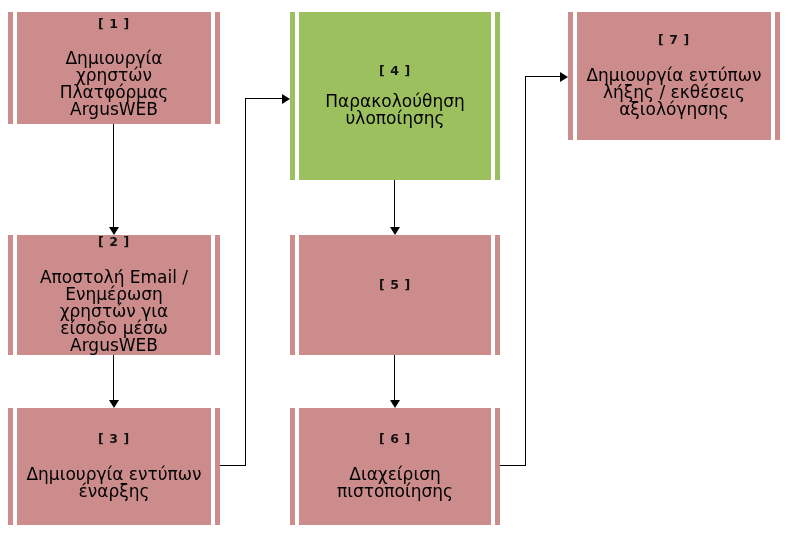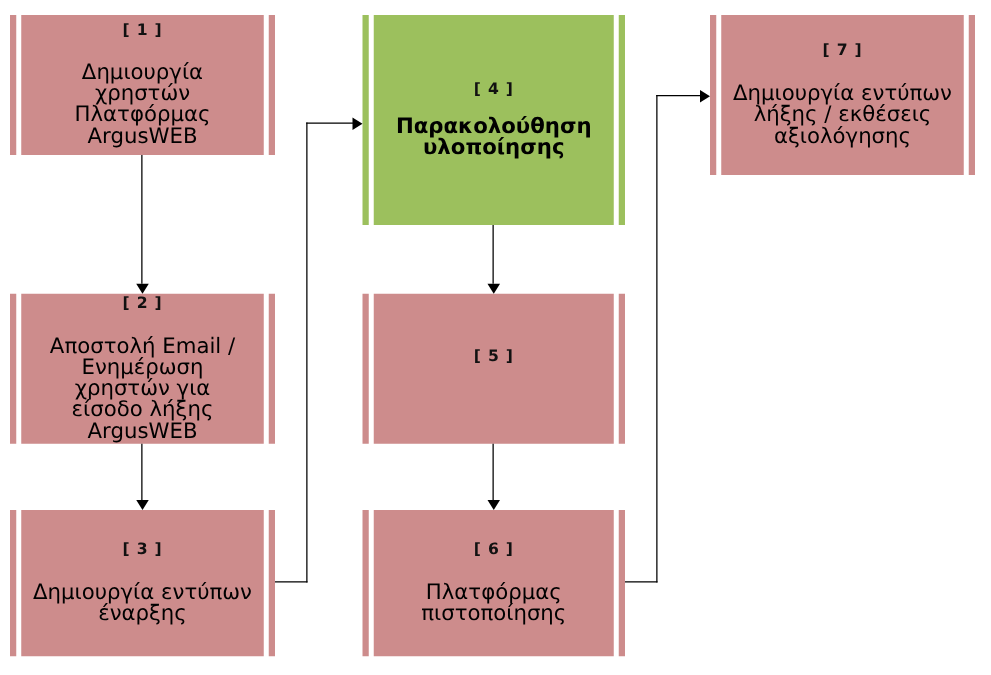--- a/index.html
+++ b/index.html
@@ -65,21 +65,21 @@
     line-height: 1;
     margin-bottom: 20px;
   }
   .node .caption {
     color: #000000;
     font-size: 17px;
     line-height: 17px;
     padding: 0 8px;
     white-space: pre-line;
   }
-  .node.green .caption { font-weight: bold; }
+  .node.green .caption { font-weight: normal; }
   .node.green .num { margin-bottom: 16px; }
 
   
   .edge {
     position: absolute;
     background: #000000;
   }
   .edge.v { width: 1.4px; }
   .edge.h { height: 1.4px; }
 
@@ -114,21 +114,21 @@
     </div>
   </div>
 
   <div class="node pink" style="left:8px; top:235px; width:212px; height:120px;">
     <div class="strip left"></div>
     <div class="strip right"></div>
     <div class="body">
       <div class="num">[ 2 ]</div>
       <div class="caption">Αποστολή Email /
 Ενημέρωση χρηστών για
-είσοδο λήξης ArgusWEB</div>
+είσοδο μέσω ArgusWEB</div>
     </div>
   </div>
 
   <div class="node pink" style="left:8px; top:408px; width:212px; height:117px;">
     <div class="strip left"></div>
     <div class="strip right"></div>
     <div class="body">
       <div class="num">[ 3 ]</div>
       <div class="caption">Δημιουργία εντύπων
 έναρξης</div>
@@ -151,21 +151,21 @@
     <div class="body">
       <div class="num">[ 5 ]</div>
     </div>
   </div>
 
   <div class="node pink" style="left:290px; top:408px; width:210px; height:117px;">
     <div class="strip left"></div>
     <div class="strip right"></div>
     <div class="body">
       <div class="num">[ 6 ]</div>
-      <div class="caption">Πλατφόρμας πιστοποίησης</div>
+      <div class="caption">Διαχείριση πιστοποίησης</div>
     </div>
   </div>
 
   <div class="node pink" style="left:568px; top:12px; width:212px; height:128px;">
     <div class="strip left"></div>
     <div class="strip right"></div>
     <div class="body">
       <div class="num">[ 7 ]</div>
       <div class="caption">Δημιουργία εντύπων
 λήξης / εκθέσεις

